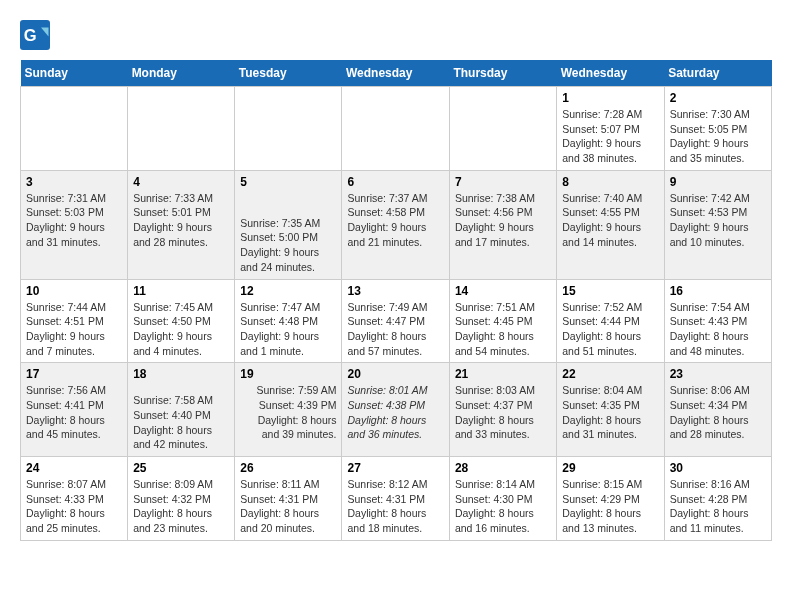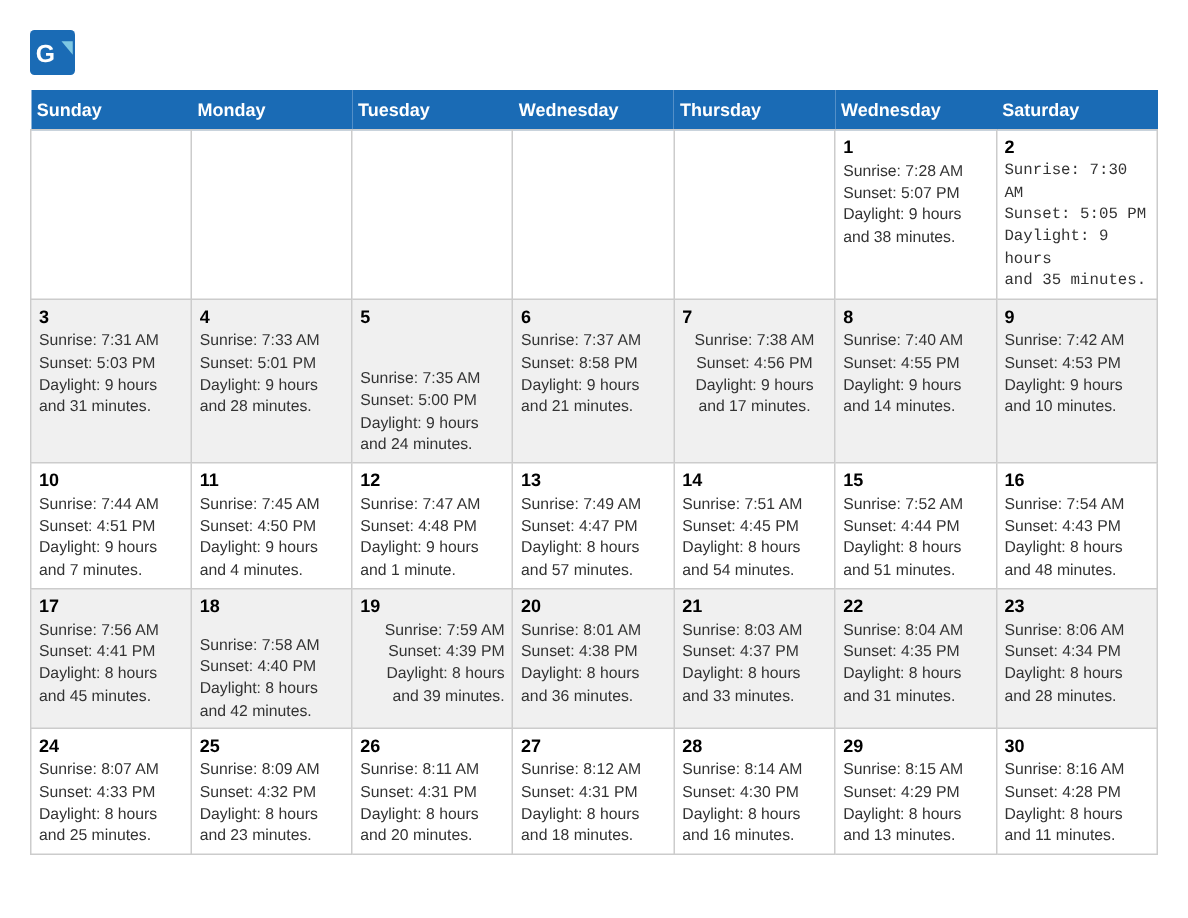--- a/index.html
+++ b/index.html
@@ -125,21 +125,21 @@
         <td>&nbsp;</td>
         <td>
           <span class="day-num">1</span>
           <div class="day-info" style="white-space: pre-line;">Sunrise: 7:28 AM
 Sunset: 5:07 PM
 Daylight: 9 hours
 and 38 minutes.</div>
         </td>
         <td>
           <span class="day-num">2</span>
-          <div class="day-info" style="white-space: pre-line; font-family: Liberation Mono, monospace;">Sunrise: 7:30 AM
+          <div class="day-info" style="white-space: pre-line;">Sunrise: 7:30 AM
 Sunset: 5:05 PM
 Daylight: 9 hours
 and 35 minutes.</div>
         </td>
       </tr>
       <tr>
         <td>
           <span class="day-num">3</span>
           <div class="day-info" style="white-space: pre-line;">Sunrise: 7:31 AM
 Sunset: 5:03 PM
@@ -156,27 +156,27 @@
         <td>
           <span class="day-num">5</span>
           <div class="day-info" style="white-space: pre-line; margin-top: 27px;">Sunrise: 7:35 AM
 Sunset: 5:00 PM
 Daylight: 9 hours
 and 24 minutes.</div>
         </td>
         <td>
           <span class="day-num">6</span>
           <div class="day-info" style="white-space: pre-line;">Sunrise: 7:37 AM
-Sunset: 8:58 PM
+Sunset: 4:58 PM
 Daylight: 9 hours
 and 21 minutes.</div>
         </td>
         <td>
           <span class="day-num">7</span>
-          <div class="day-info" style="white-space: pre-line; text-align: center;">Sunrise: 7:38 AM
+          <div class="day-info" style="white-space: pre-line;">Sunrise: 7:38 AM
 Sunset: 4:56 PM
 Daylight: 9 hours
 and 17 minutes.</div>
         </td>
         <td>
           <span class="day-num">8</span>
           <div class="day-info" style="white-space: pre-line;">Sunrise: 7:40 AM
 Sunset: 4:55 PM
 Daylight: 9 hours
 and 14 minutes.</div>
@@ -257,21 +257,21 @@
         </td>
         <td>
           <span class="day-num">19</span>
           <div class="day-info" style="white-space: pre-line; text-align: right;">Sunrise: 7:59 AM
 Sunset: 4:39 PM
 Daylight: 8 hours
 and 39 minutes.</div>
         </td>
         <td>
           <span class="day-num">20</span>
-          <div class="day-info" style="white-space: pre-line;">Sunrise: 8:01 AM
+          <div class="day-info" style="white-space: pre-line; font-style: italic;">Sunrise: 8:01 AM
 Sunset: 4:38 PM
 Daylight: 8 hours
 and 36 minutes.</div>
         </td>
         <td>
           <span class="day-num">21</span>
           <div class="day-info" style="white-space: pre-line;">Sunrise: 8:03 AM
 Sunset: 4:37 PM
 Daylight: 8 hours
 and 33 minutes.</div>

